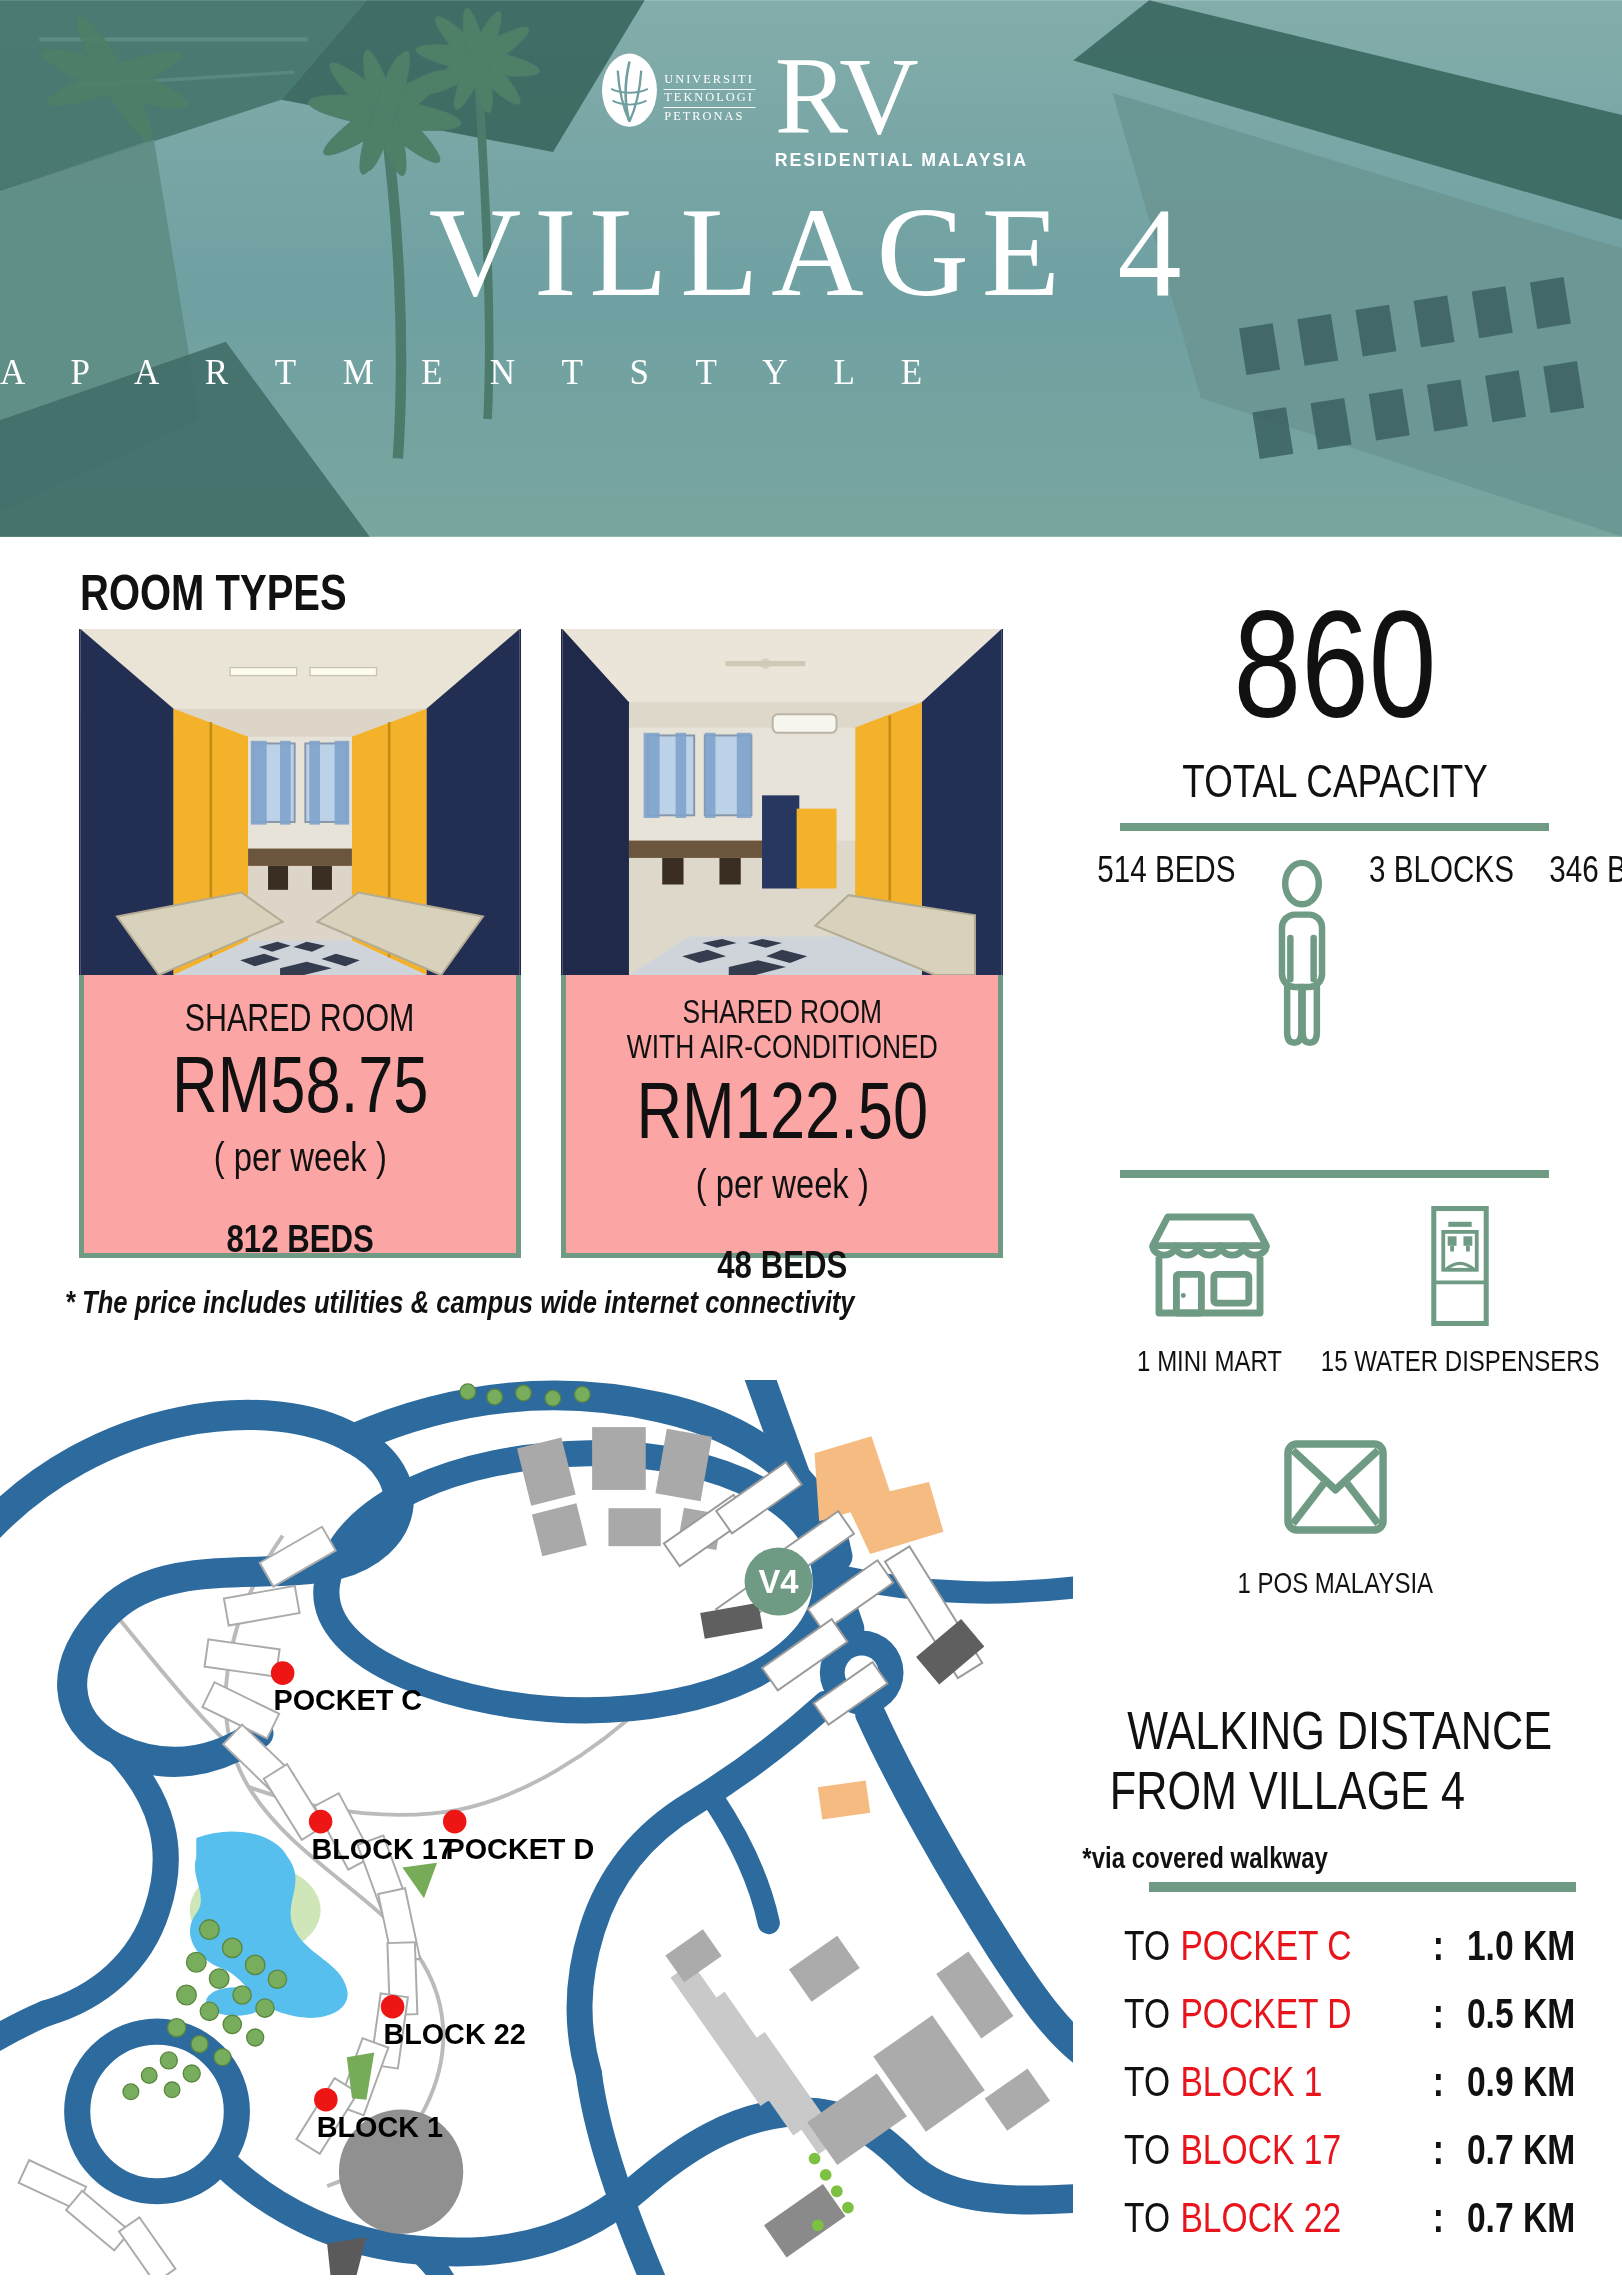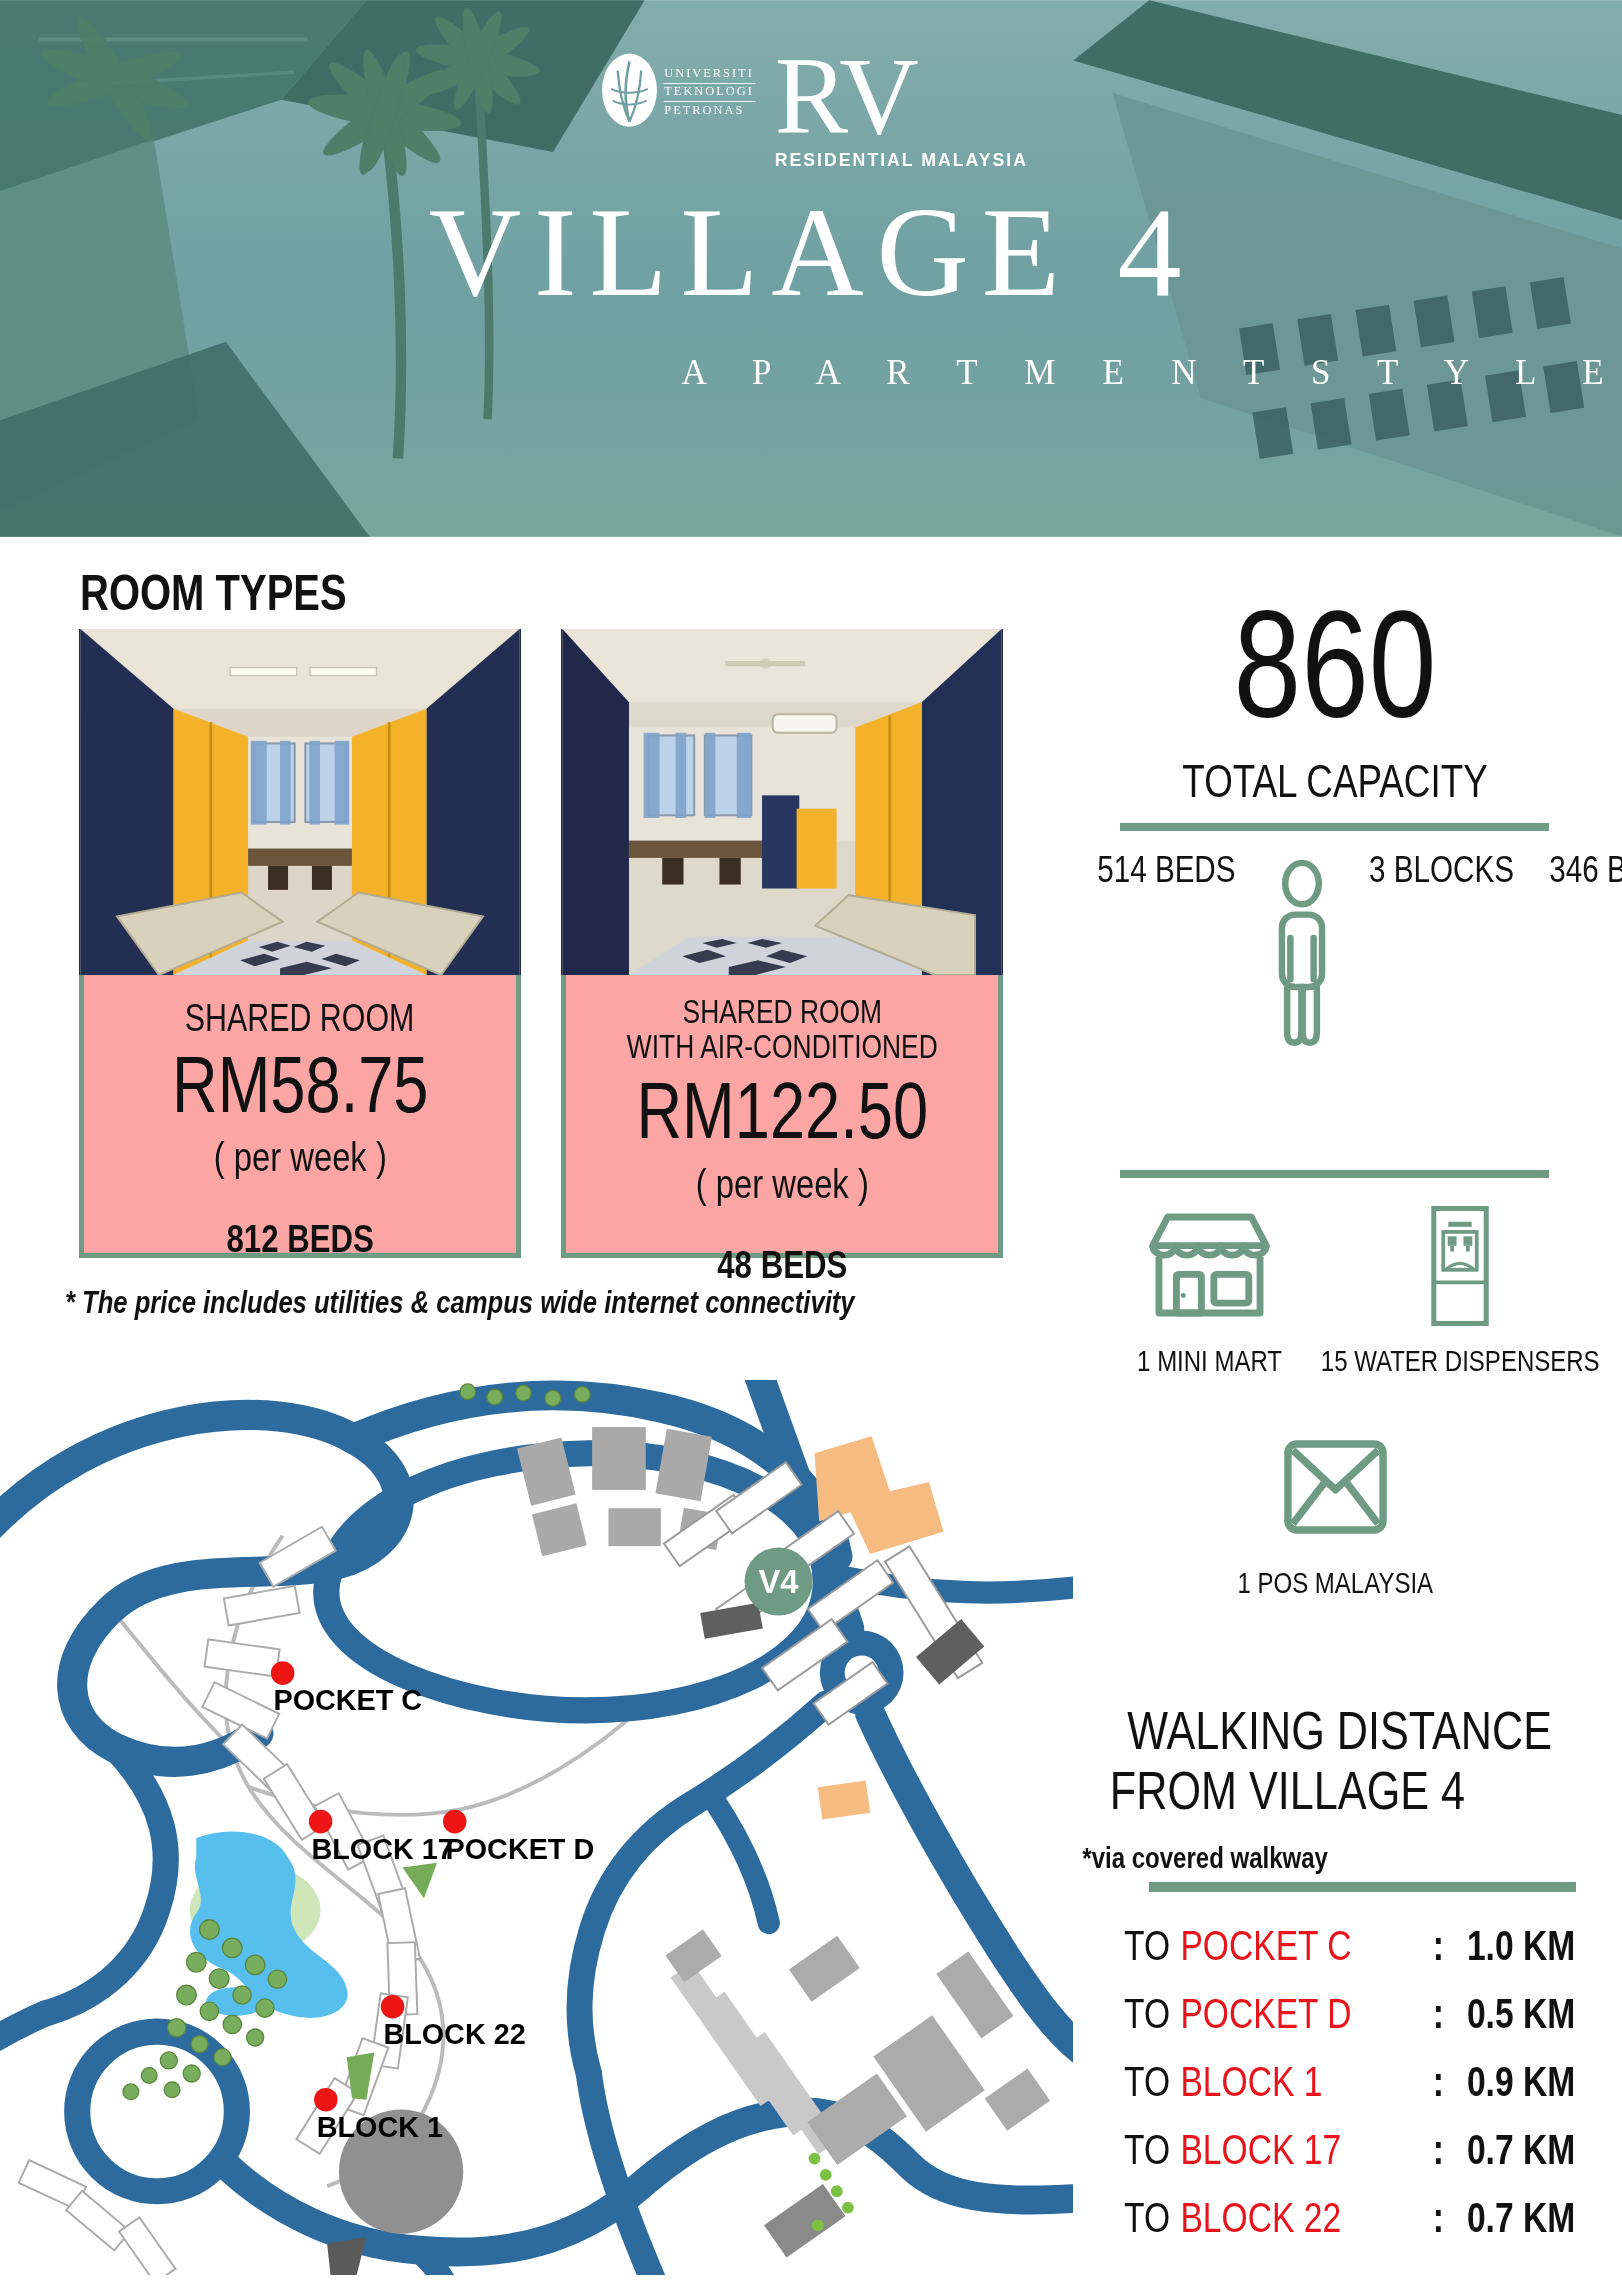--- a/index.html
+++ b/index.html
@@ -26,21 +26,21 @@
   .logo-row{position:absolute;left:50%;top:51px;transform:translateX(-50%);display:flex;align-items:flex-start}
   .emblem-col{display:flex;flex-direction:column;align-items:center}
   .org-lines{margin-top:5.2px;font-size:12.4px;letter-spacing:2px;font-family:"Liberation Serif",serif;text-align:left}
   .org-lines div{border-bottom:1.3px solid rgba(255,255,255,.9);padding:0.7px 1.3px 2px 1.3px}
   .org-lines div:last-child{border-bottom:none}
   .rv-col{margin-left:19.6px;display:flex;flex-direction:column;align-items:flex-start}
   .rv-mono{font-family:"Liberation Serif",serif;font-size:110px;line-height:.82;font-weight:400}
   .rv-sub{font-size:17.7px;font-weight:700;letter-spacing:2px;margin-top:9.2px}
   .hdr-title{position:absolute;left:0;top:188px;width:100%;text-align:center;
     font-family:Liberation Serif, serif;font-size:128px;line-height:1;letter-spacing:.1em;font-weight:400}
-  .hdr-sub{position:absolute;left:0;top:353px;width:100%;text-align:right;
+  .hdr-sub{position:absolute;left:0;top:353px;width:100%;text-align:left;
     font-family:"Liberation Serif",serif;font-size:35px;letter-spacing:.55em;font-weight:400}
 
   
   #room-types-heading{left:80px;top:564px;font-size:50px;font-weight:700;white-space:nowrap}
   .card{position:absolute;top:629px;width:442px}
   #card-1{left:79px}
   #card-2{left:561px}
   .card .photo{width:442px;height:346px;display:block;background:#20294a}
   .card .box{box-sizing:border-box;width:442px;height:283px;border:5.9px solid var(--accent);border-top:none;
     background:#fca5a5;display:flex;flex-direction:column;align-items:center;text-align:center}
@@ -159,21 +159,21 @@
           <ellipse cx="52" cy="60" rx="42" ry="56" fill="#ffffff"></ellipse>
           <path d="M52 16 C 44 50, 44 80, 52 108" stroke="#6f9fa0" stroke-width="4" fill="none"></path>
           <path d="M34 30 C 36 60, 42 86, 52 108" stroke="#6f9fa0" stroke-width="3.5" fill="none"></path>
           <path d="M70 30 C 68 60, 62 86, 52 108" stroke="#6f9fa0" stroke-width="3.5" fill="none"></path>
           <path d="M24 58 C 40 66, 64 66, 80 58" stroke="#6f9fa0" stroke-width="3" fill="none"></path>
           <path d="M26 76 C 42 84, 62 84, 78 76" stroke="#6f9fa0" stroke-width="3" fill="none"></path>
         </svg>
       </div>
       <div class="rv-col" style="margin-left:0">
         <div style="display:flex;align-items:flex-start">
-          <div class="org-lines" style="margin-top:14px">
+          <div class="org-lines" style="margin-top:20px">
             <div>UNIVERSITI</div>
             <div>TEKNOLOGI</div>
             <div>PETRONAS</div>
           </div>
           <div class="rv-col">
             <div class="rv-mono">RV</div>
             <div class="rv-sub">RESIDENTIAL MALAYSIA</div>
           </div>
         </div>
       </div>

